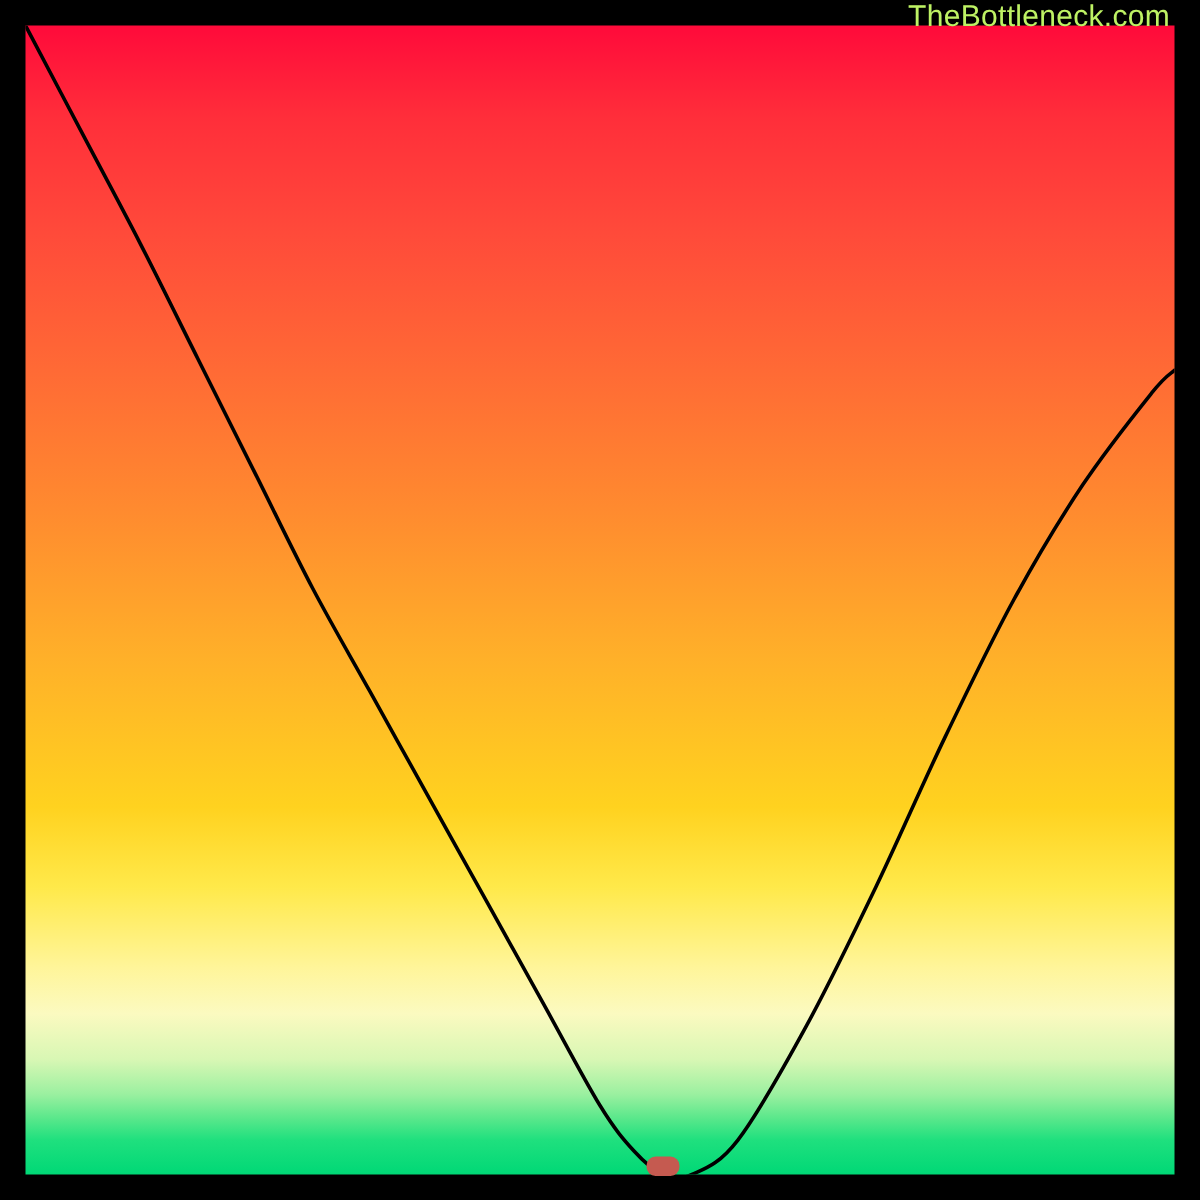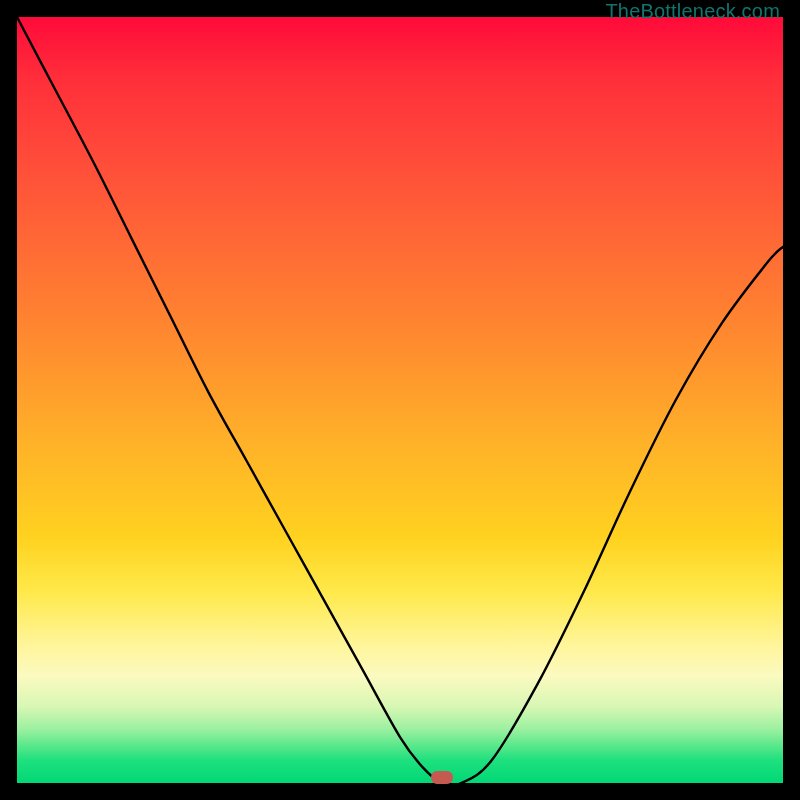--- a/index.html
+++ b/index.html
@@ -51,21 +51,21 @@
   }
   .marker {
     position: absolute;
     background: #c55a50;
     border-radius: 6px;
   }
   .watermark {
     position: absolute;
     top: 0px;
     right: 20px;
-    color: #0f766e;
+    color: #bef264;
     font-size: 20px;
     font-weight: 500;
     letter-spacing: 0.2px;
   }
 </style>
 </head>
 <body>
 
 <div class="frame">
   <div class="plot-area">

